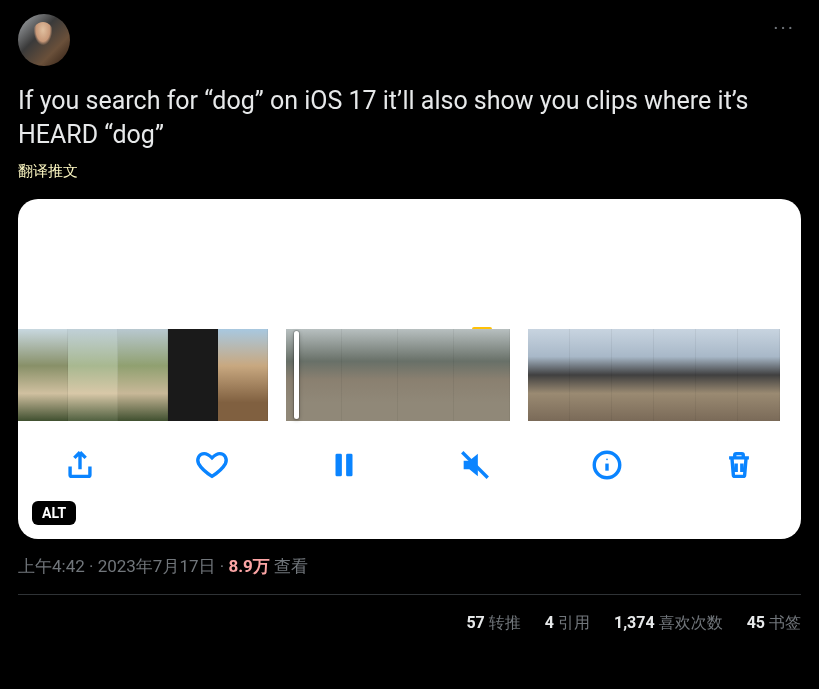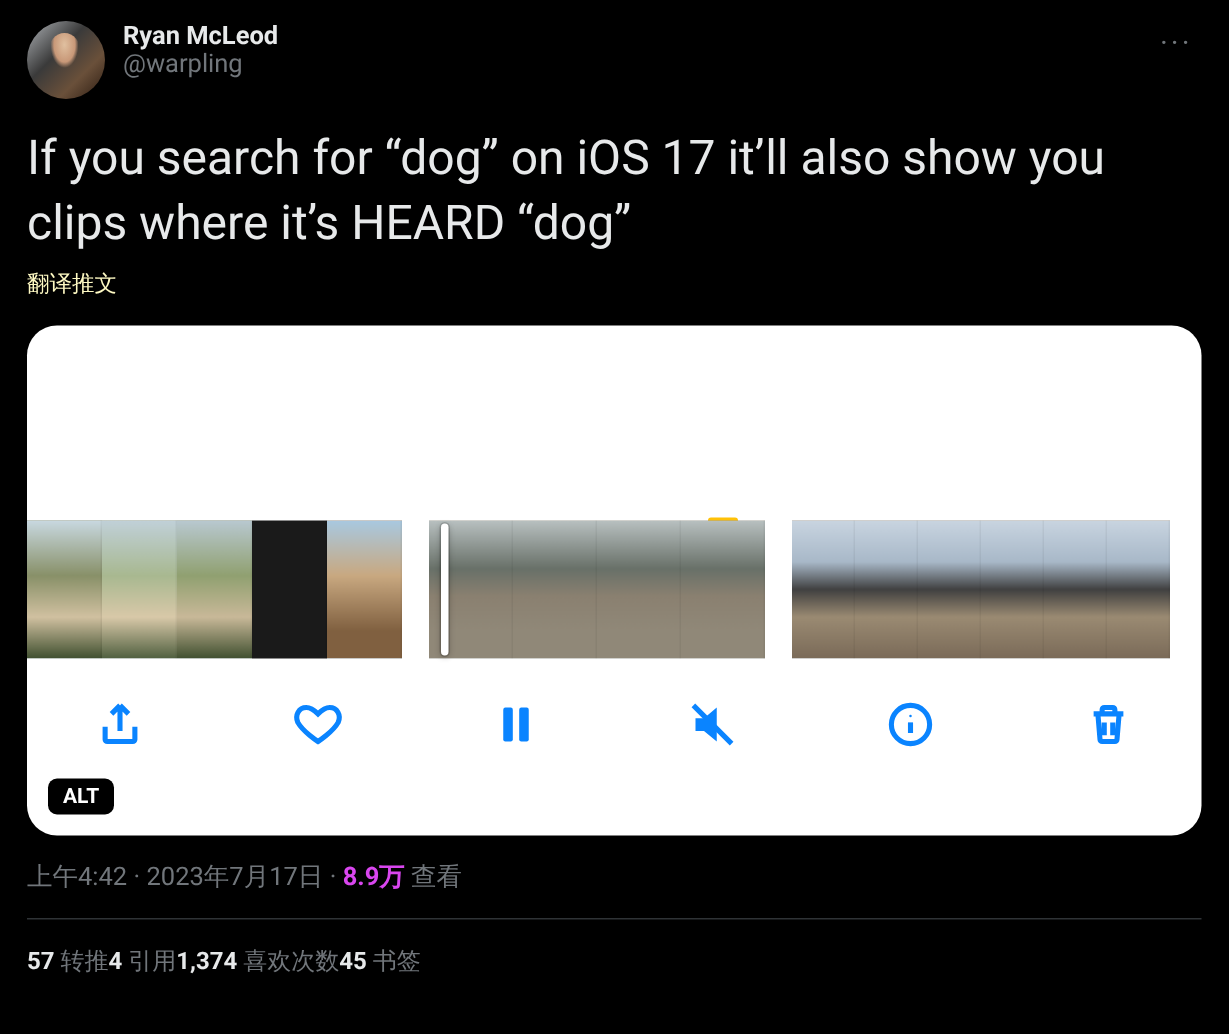--- a/index.html
+++ b/index.html
@@ -34,21 +34,21 @@
   }
   .name-block { display:flex; flex-direction:column; }
   .display-name { font-weight:700; font-size:17px; color:#e7e9ea; }
   .handle { color:#71767b; font-size:17px; margin-top:-1px;}
   .more {
     margin-left:auto; color:#71767b; font-size:20px; letter-spacing:2px;
     padding:2px 6px; cursor:pointer;
   }
   .body-text {
     margin-top:18px;
-    font-size:32px;
+    font-size:25px;
     line-height:1.35;
   }
   .translate {
     margin-top:10px;
     color:#fef9c3;
     font-size:15px;
     cursor:pointer;
   }
   .media-card {
     margin-top:18px;
@@ -121,44 +121,42 @@
     left:14px; bottom:14px;
     background:#000; color:#fff;
     font-weight:700; font-size:14px;
     padding:4px 10px; border-radius:6px;
   }
   .meta {
     margin-top:16px;
     color:#71767b;
     font-size:17px;
   }
-  .meta b{color:#d946ef; font-weight:700;}
+  .meta b{color:#fca5a5; font-weight:700;}
   .divider{
     border:none; border-top:1px solid #2f3336;
     margin-top:16px;
   }
   .stats{
     display:flex;
+    gap:24px;
     padding:18px 0 0 0;
     font-size:16px;
     color:#71767b;
+    justify-content:flex-end;
   }
   .stats b{color:#e7e9ea; font-weight:700; margin-right:4px;}
 </style>
 </head>
 <body>
 
 <div class="tweet">
 
   <div class="header">
     <div class="avatar"></div>
-    <div class="name-block">
-      <span class="display-name">Ryan McLeod</span>
-      <span class="handle">@warpling</span>
-    </div>
     <div class="more">···</div>
   </div>
 
   <div class="body-text">If you search for “dog” on iOS 17 it’ll also show you clips where it’s HEARD “dog”</div>
 
   <div class="translate">翻译推文</div>
 
   <div class="media-card">
     <div class="media-top">
       <div class="tag-tick"></div>

